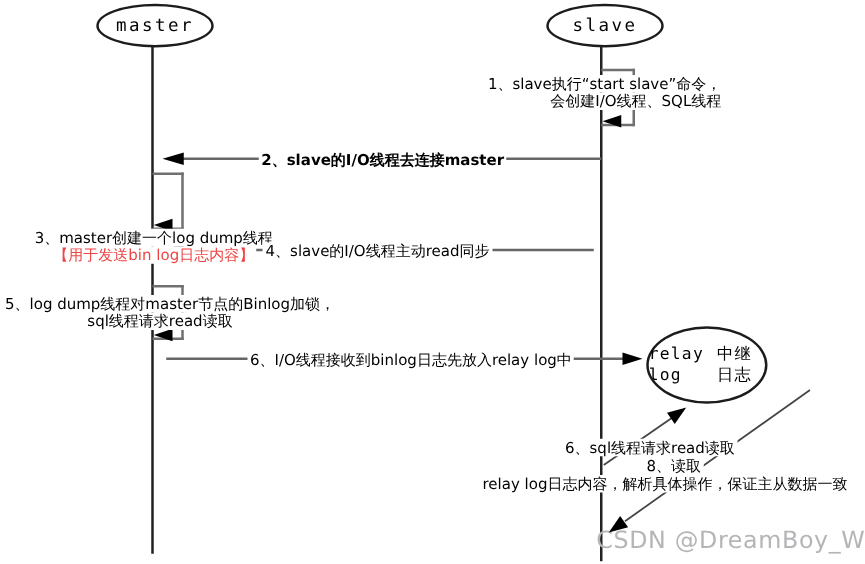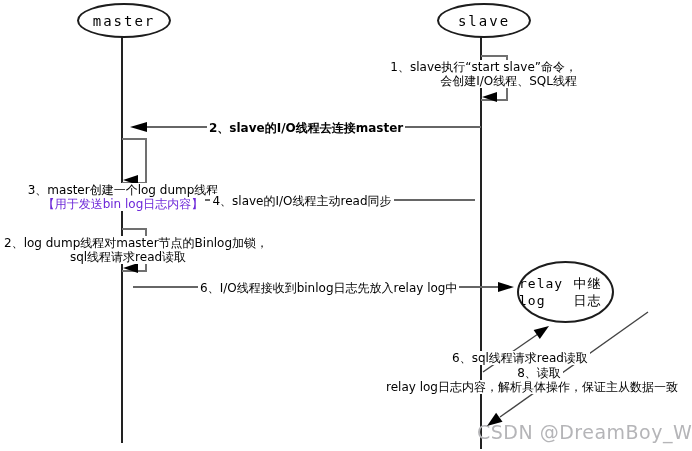--- a/index.html
+++ b/index.html
@@ -29,21 +29,21 @@
     position:absolute; width:0; height:0; z-index:3;
     border-top:5px solid transparent; border-bottom:5px solid transparent;
     border-left:16px solid #000;
   }
   .hline { position:absolute; height:0; border-top:2px solid #666; z-index:1; }
   .lbl {
     position:absolute; font-size:12px; line-height:14px; text-align:center;
     color:#000; white-space:nowrap; z-index:6;
   }
   .lbl span { background:#fff; padding:0 2px; }
-  .red span { color:#6d28d9; }
+  .red span { color:#ef4444; }
   .watermark {
     position:absolute; font-size:19px; letter-spacing:0.5px;
     color:#b5b5b8; z-index:4; white-space:nowrap;
   }
   #diag-svg { position:absolute; left:0; top:0; z-index:5; pointer-events:none; }
 </style>
 </head>
 <body>
 
 <div id="canvas">
@@ -101,21 +101,21 @@
   <div class="lbl" style="left:22px; top:143px; width:202px;margin-top:40px;">
     <div><span>3、master创建一个log dump线程</span></div>
     <div class="red"><span>【用于发送bin log日志内容】</span></div>
   </div>
 
   <div class="lbl" style="left:207px; top:194px; width:190px;">
     <span>4、slave的I/O线程主动read同步</span>
   </div>
 
   <div class="lbl" style="left:2px; top:236px; width:252px;">
-    <div><span>2、log dump线程对master节点的Binlog加锁，</span></div>
+    <div><span>5、log dump线程对master节点的Binlog加锁，</span></div>
     <div><span>sql线程请求read读取</span></div>
   </div>
 
   <div class="lbl" style="left:198px; top:281px; width:248px;text-align:center;">
     <span>6、I/O线程接收到binlog日志先放入relay log中</span>
   </div>
 
   <div class="lbl" style="left:450px; top:351px; width:130px;">
     <span>6、sql线程请求read读取</span>
   </div>

